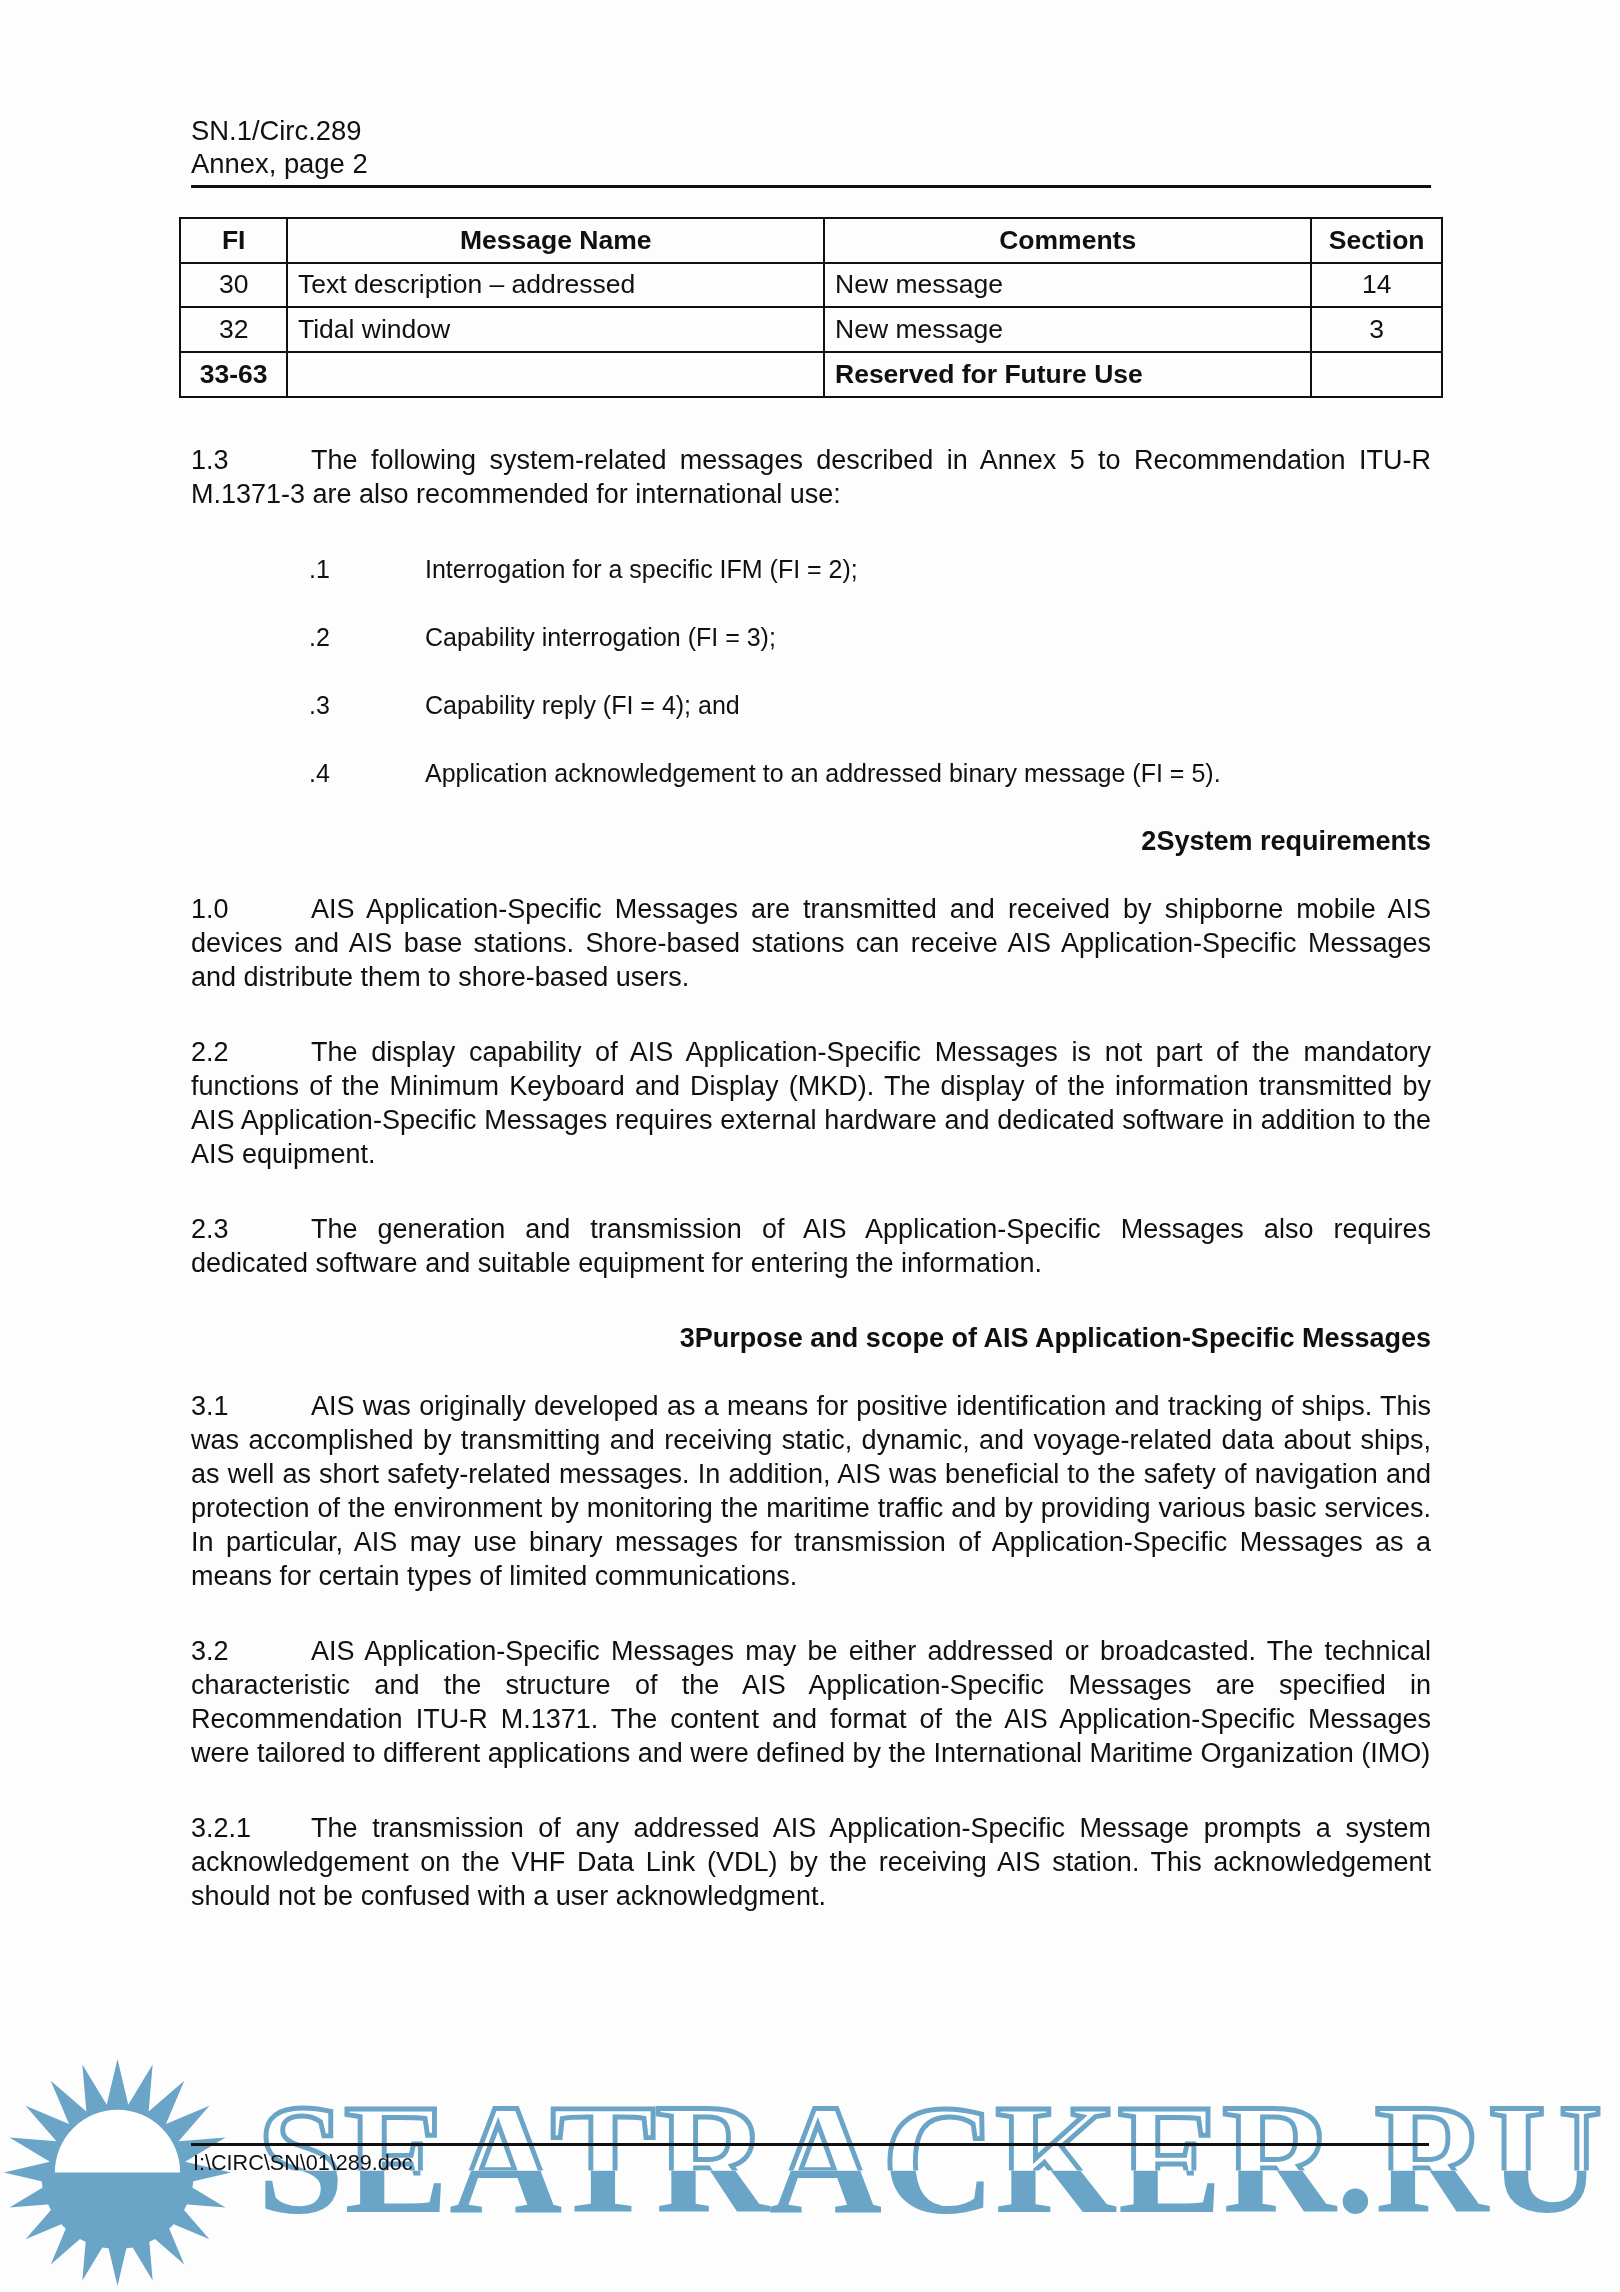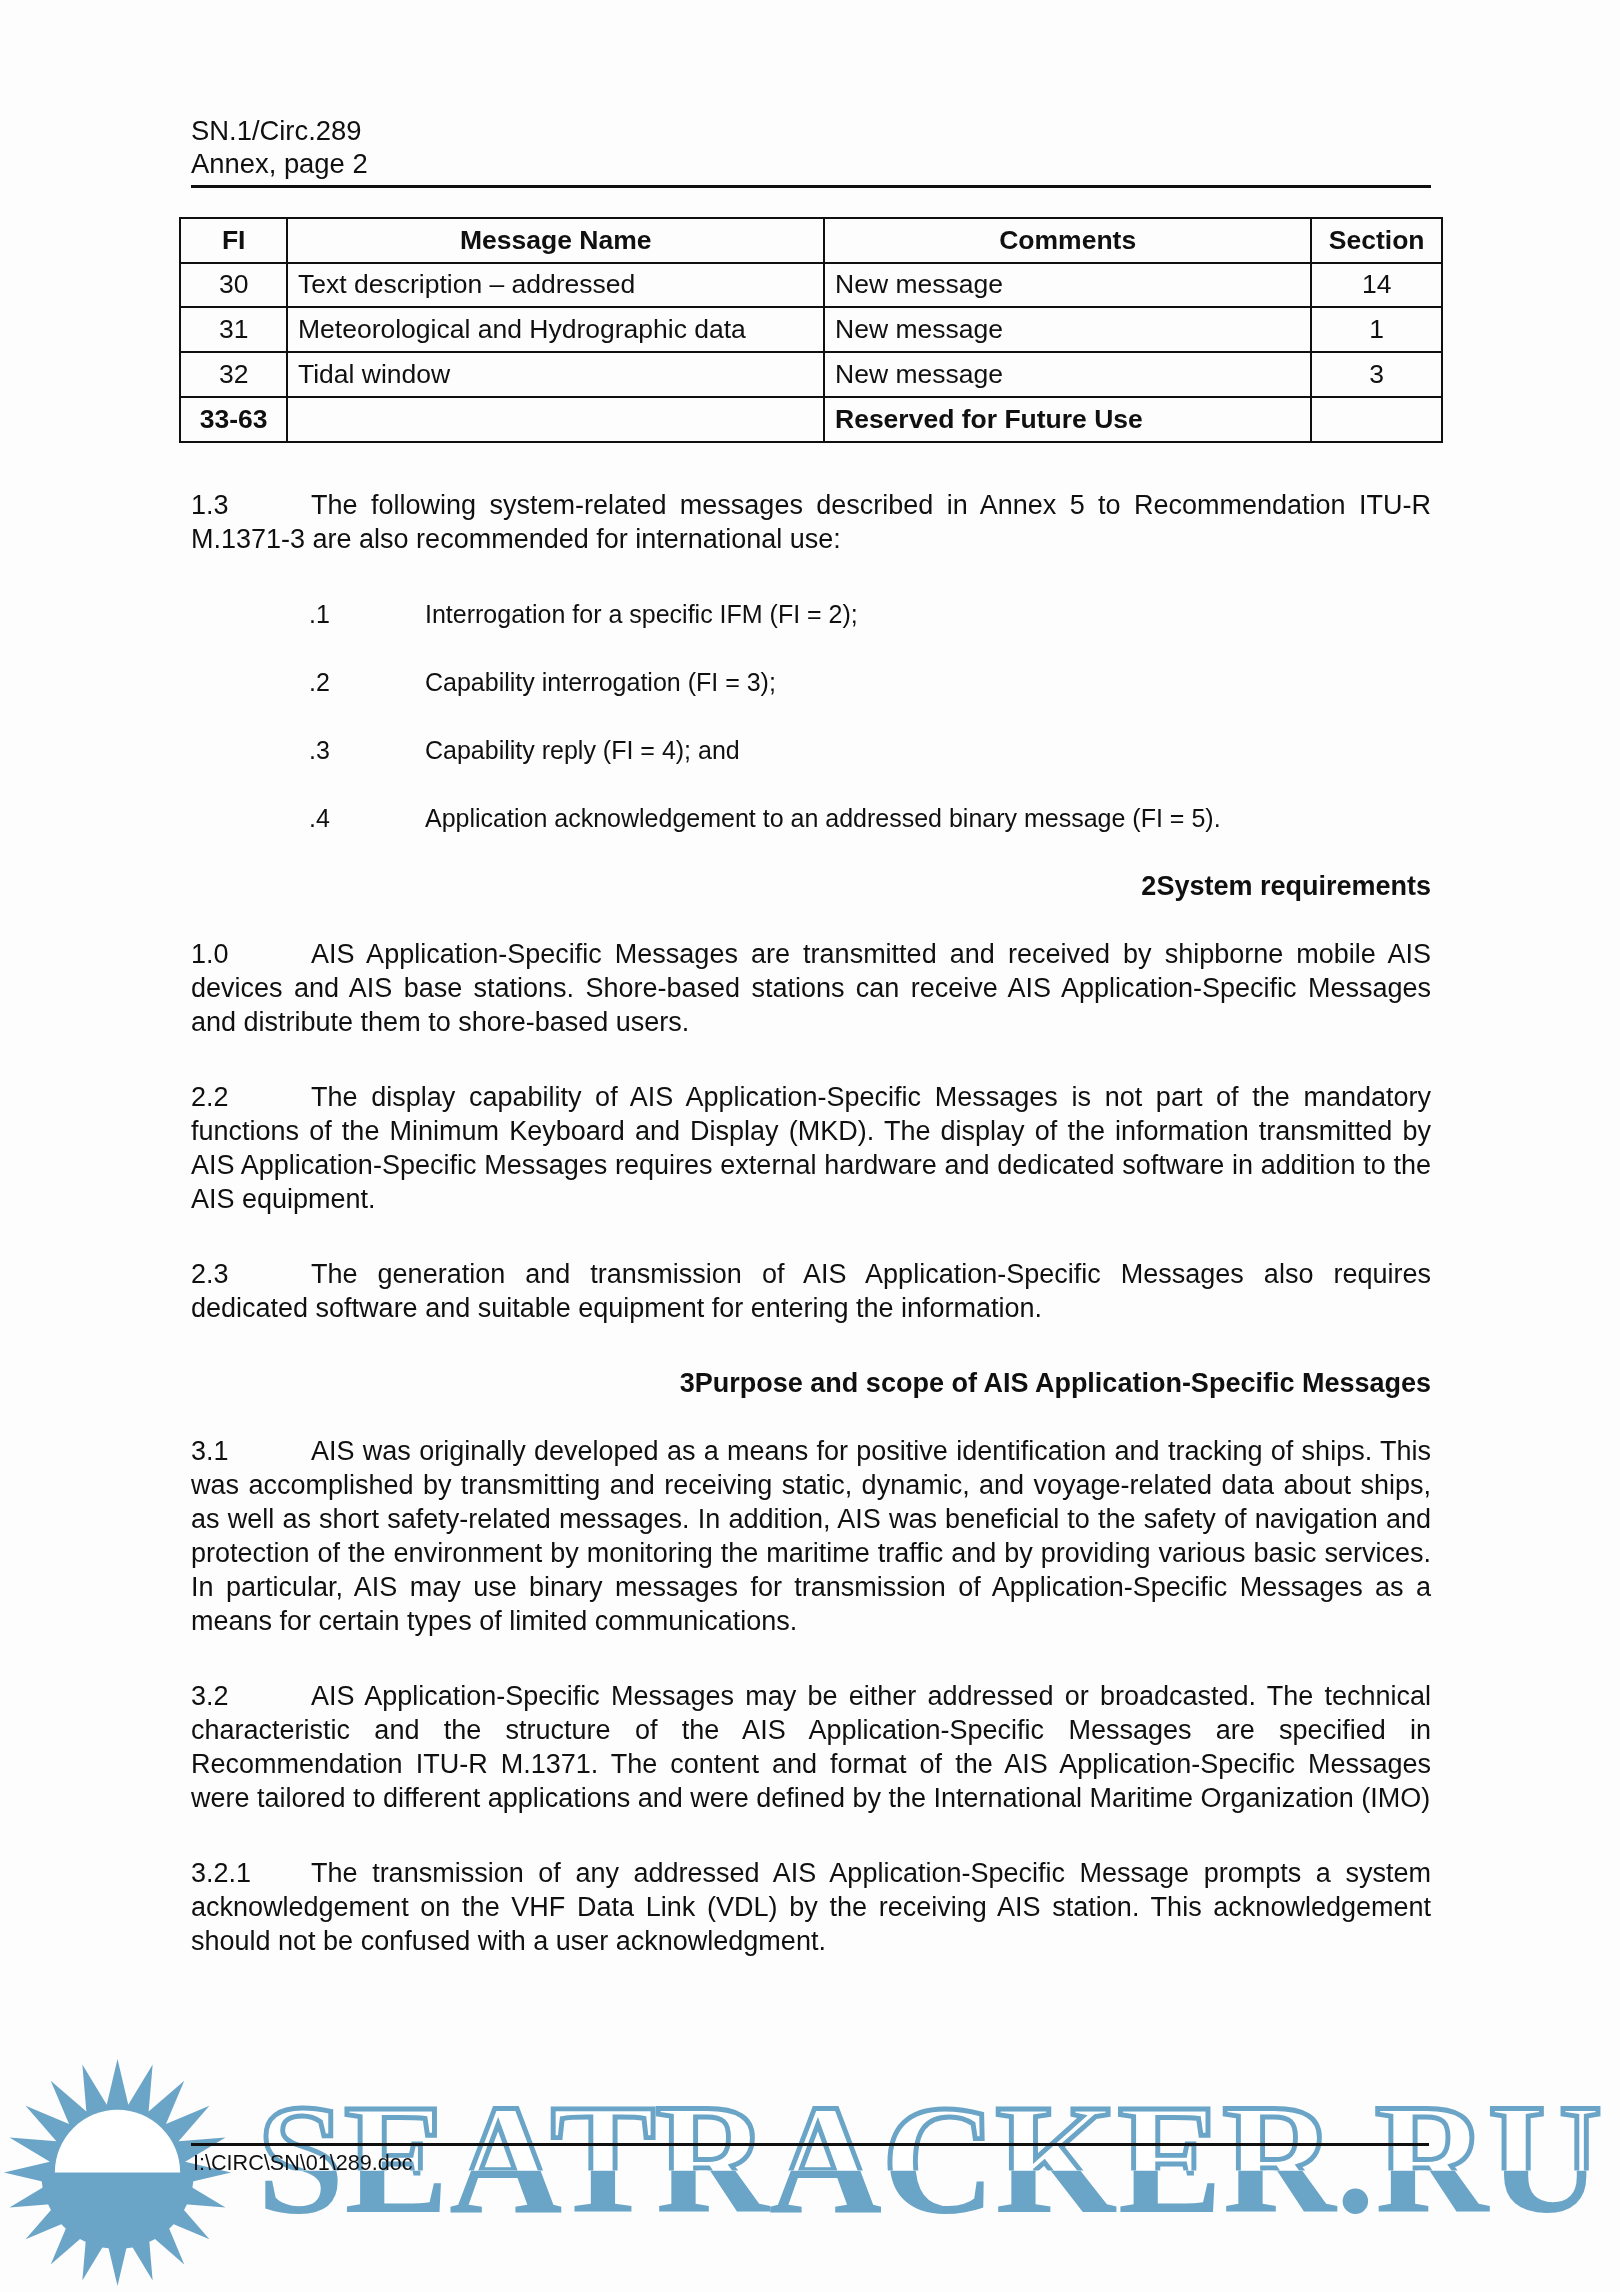--- a/index.html
+++ b/index.html
@@ -148,26 +148,20 @@
         </tr>
       </thead>
       <tbody>
         <tr>
           <td class="c">30</td>
           <td>Text description – addressed</td>
           <td>New message</td>
           <td class="c">14</td>
         </tr>
         <tr>
-          <td class="c">31</td>
-          <td>Meteorological and Hydrographic data</td>
-          <td>New message</td>
-          <td class="c">1</td>
-        </tr>
-        <tr>
           <td class="c">32</td>
           <td>Tidal window</td>
           <td>New message</td>
           <td class="c">3</td>
         </tr>
         <tr class="row-bold">
           <td class="c">33-63</td>
           <td></td>
           <td>Reserved for Future Use</td>
           <td class="c"></td>

